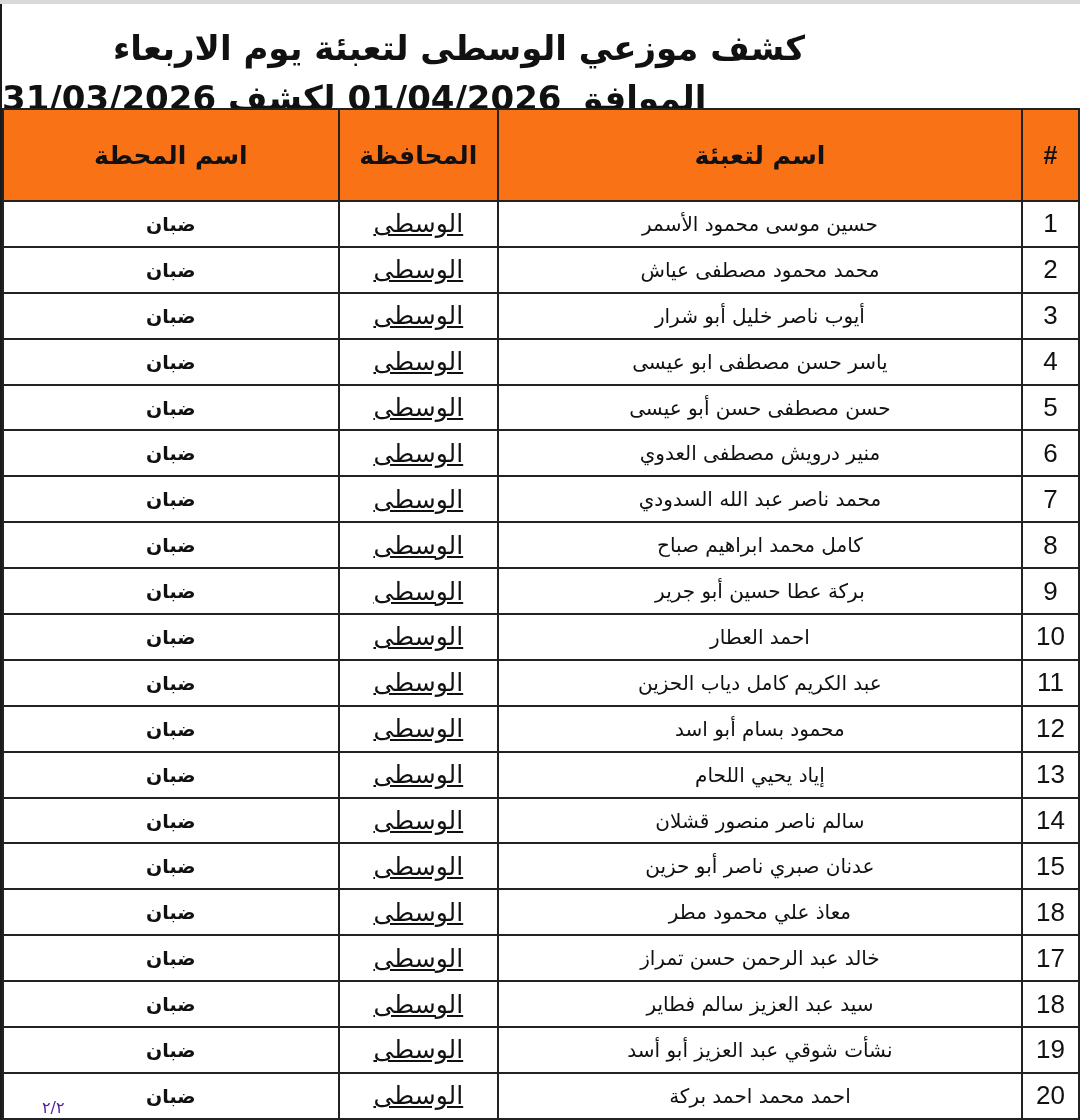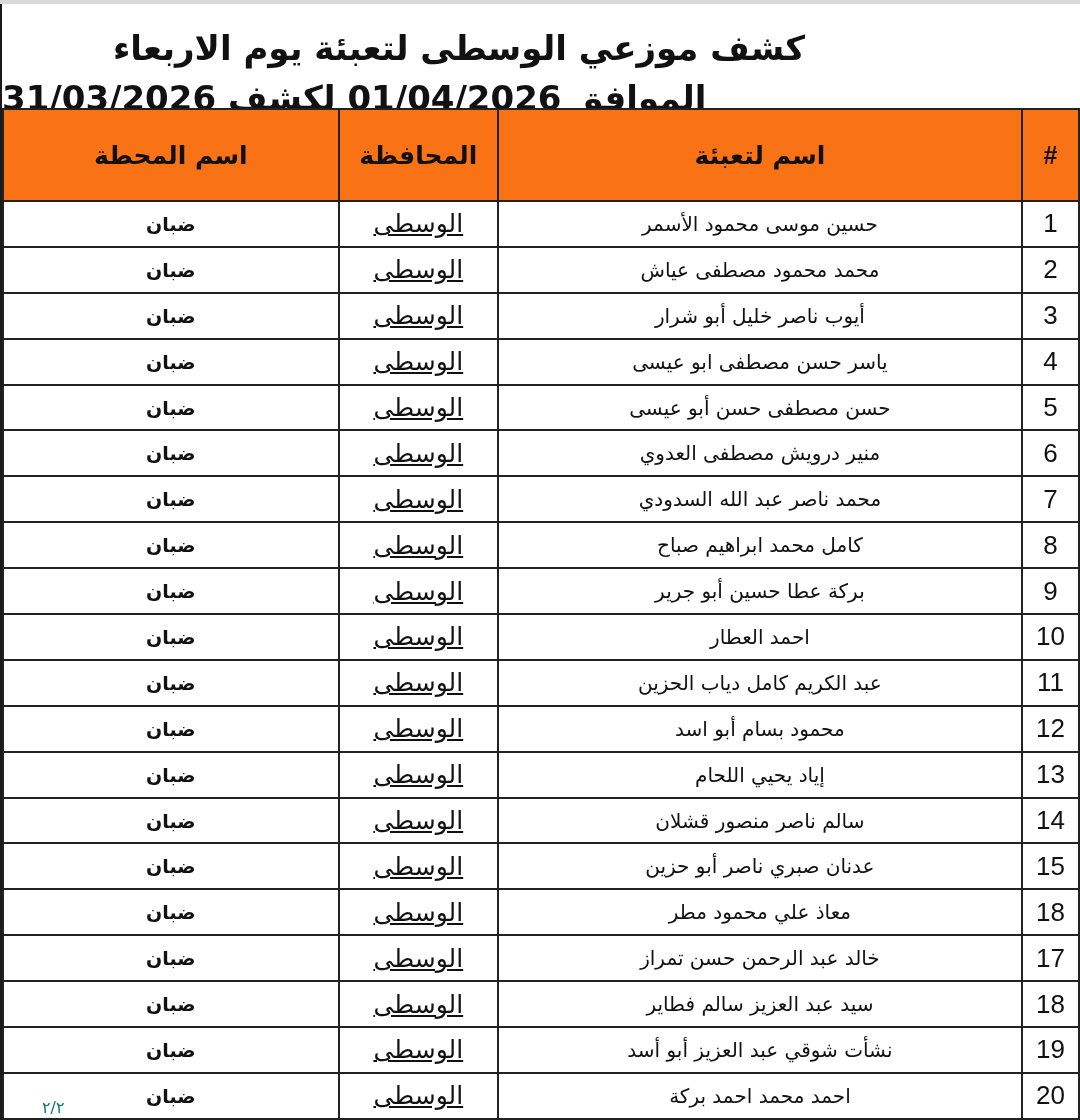--- a/index.html
+++ b/index.html
@@ -39,21 +39,21 @@
   .col-num { width: 57px; }
   .col-name { width: 523px; }
   .col-gov { width: 159px; }
   .col-station { width: 335px; }
   td.num { font-family: "Liberation Sans", sans-serif; font-size: 26px; direction: ltr; }
   td.name { font-size: 20px; }
   td.gov { font-size: 25px; text-decoration: underline; }
   td.station { font-size: 19px; font-weight: bold; }
   th.num-h { font-family: "Liberation Sans", sans-serif; font-size: 26px; }
   .page-marker {
-    position: absolute; left: 40px; top: 1094px; font-size: 16px; color: #0f766e;
+    position: absolute; left: 40px; top: 1094px; font-size: 16px; color: #4c1d95;
     direction: rtl;
   }
 </style>
 </head>
 <body>
 
 <div class="top-strip"></div>
 
 <div class="sheet">
   <div class="title-block">

